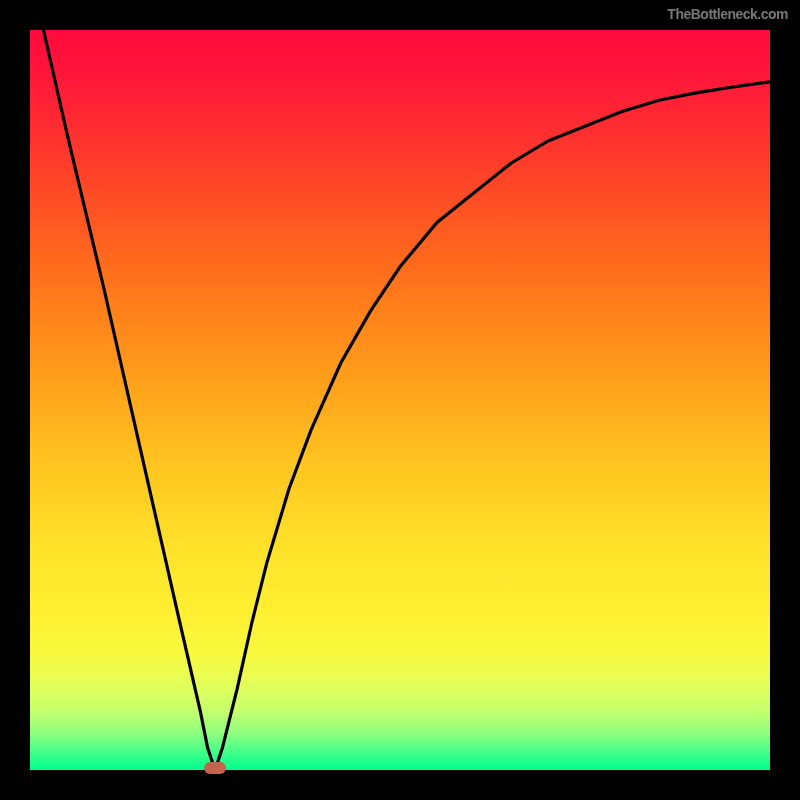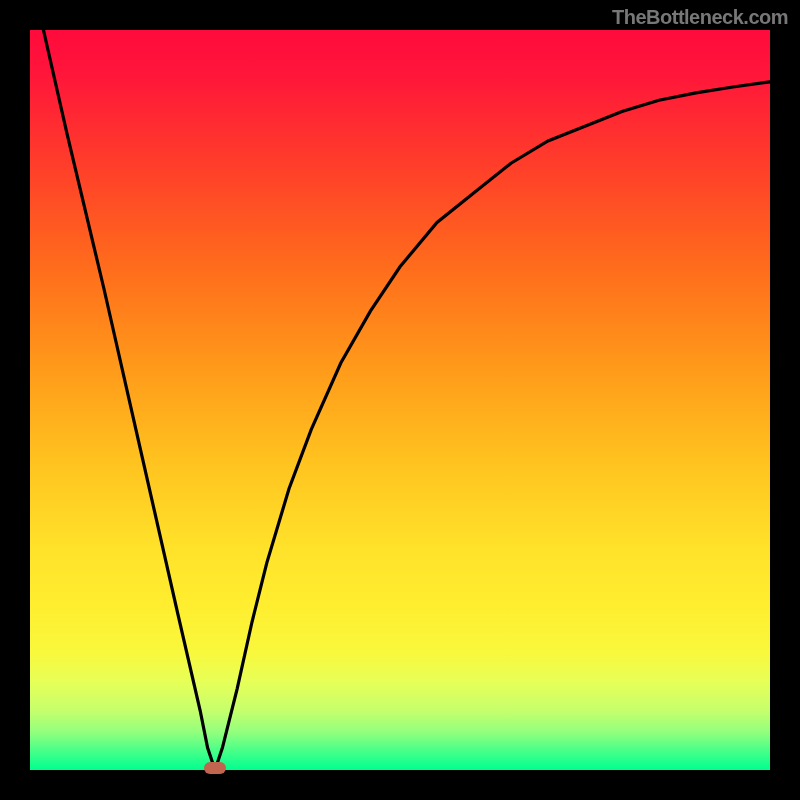--- a/index.html
+++ b/index.html
@@ -45,21 +45,21 @@
     left: 0;
     top: 0;
     width: 740px;
     height: 740px;
   }
   .attribution {
     position: absolute;
     top: 6px;
     right: 12px;
     color: #777;
-    font-size: 20px;
+    font-size: 14px;
     font-weight: bold;
     letter-spacing: -0.5px;
     font-family: Arial, sans-serif;
   }
   .marker {
     position: absolute;
     width: 22px;
     height: 12px;
     border-radius: 6px;
     background: #c1654e;

